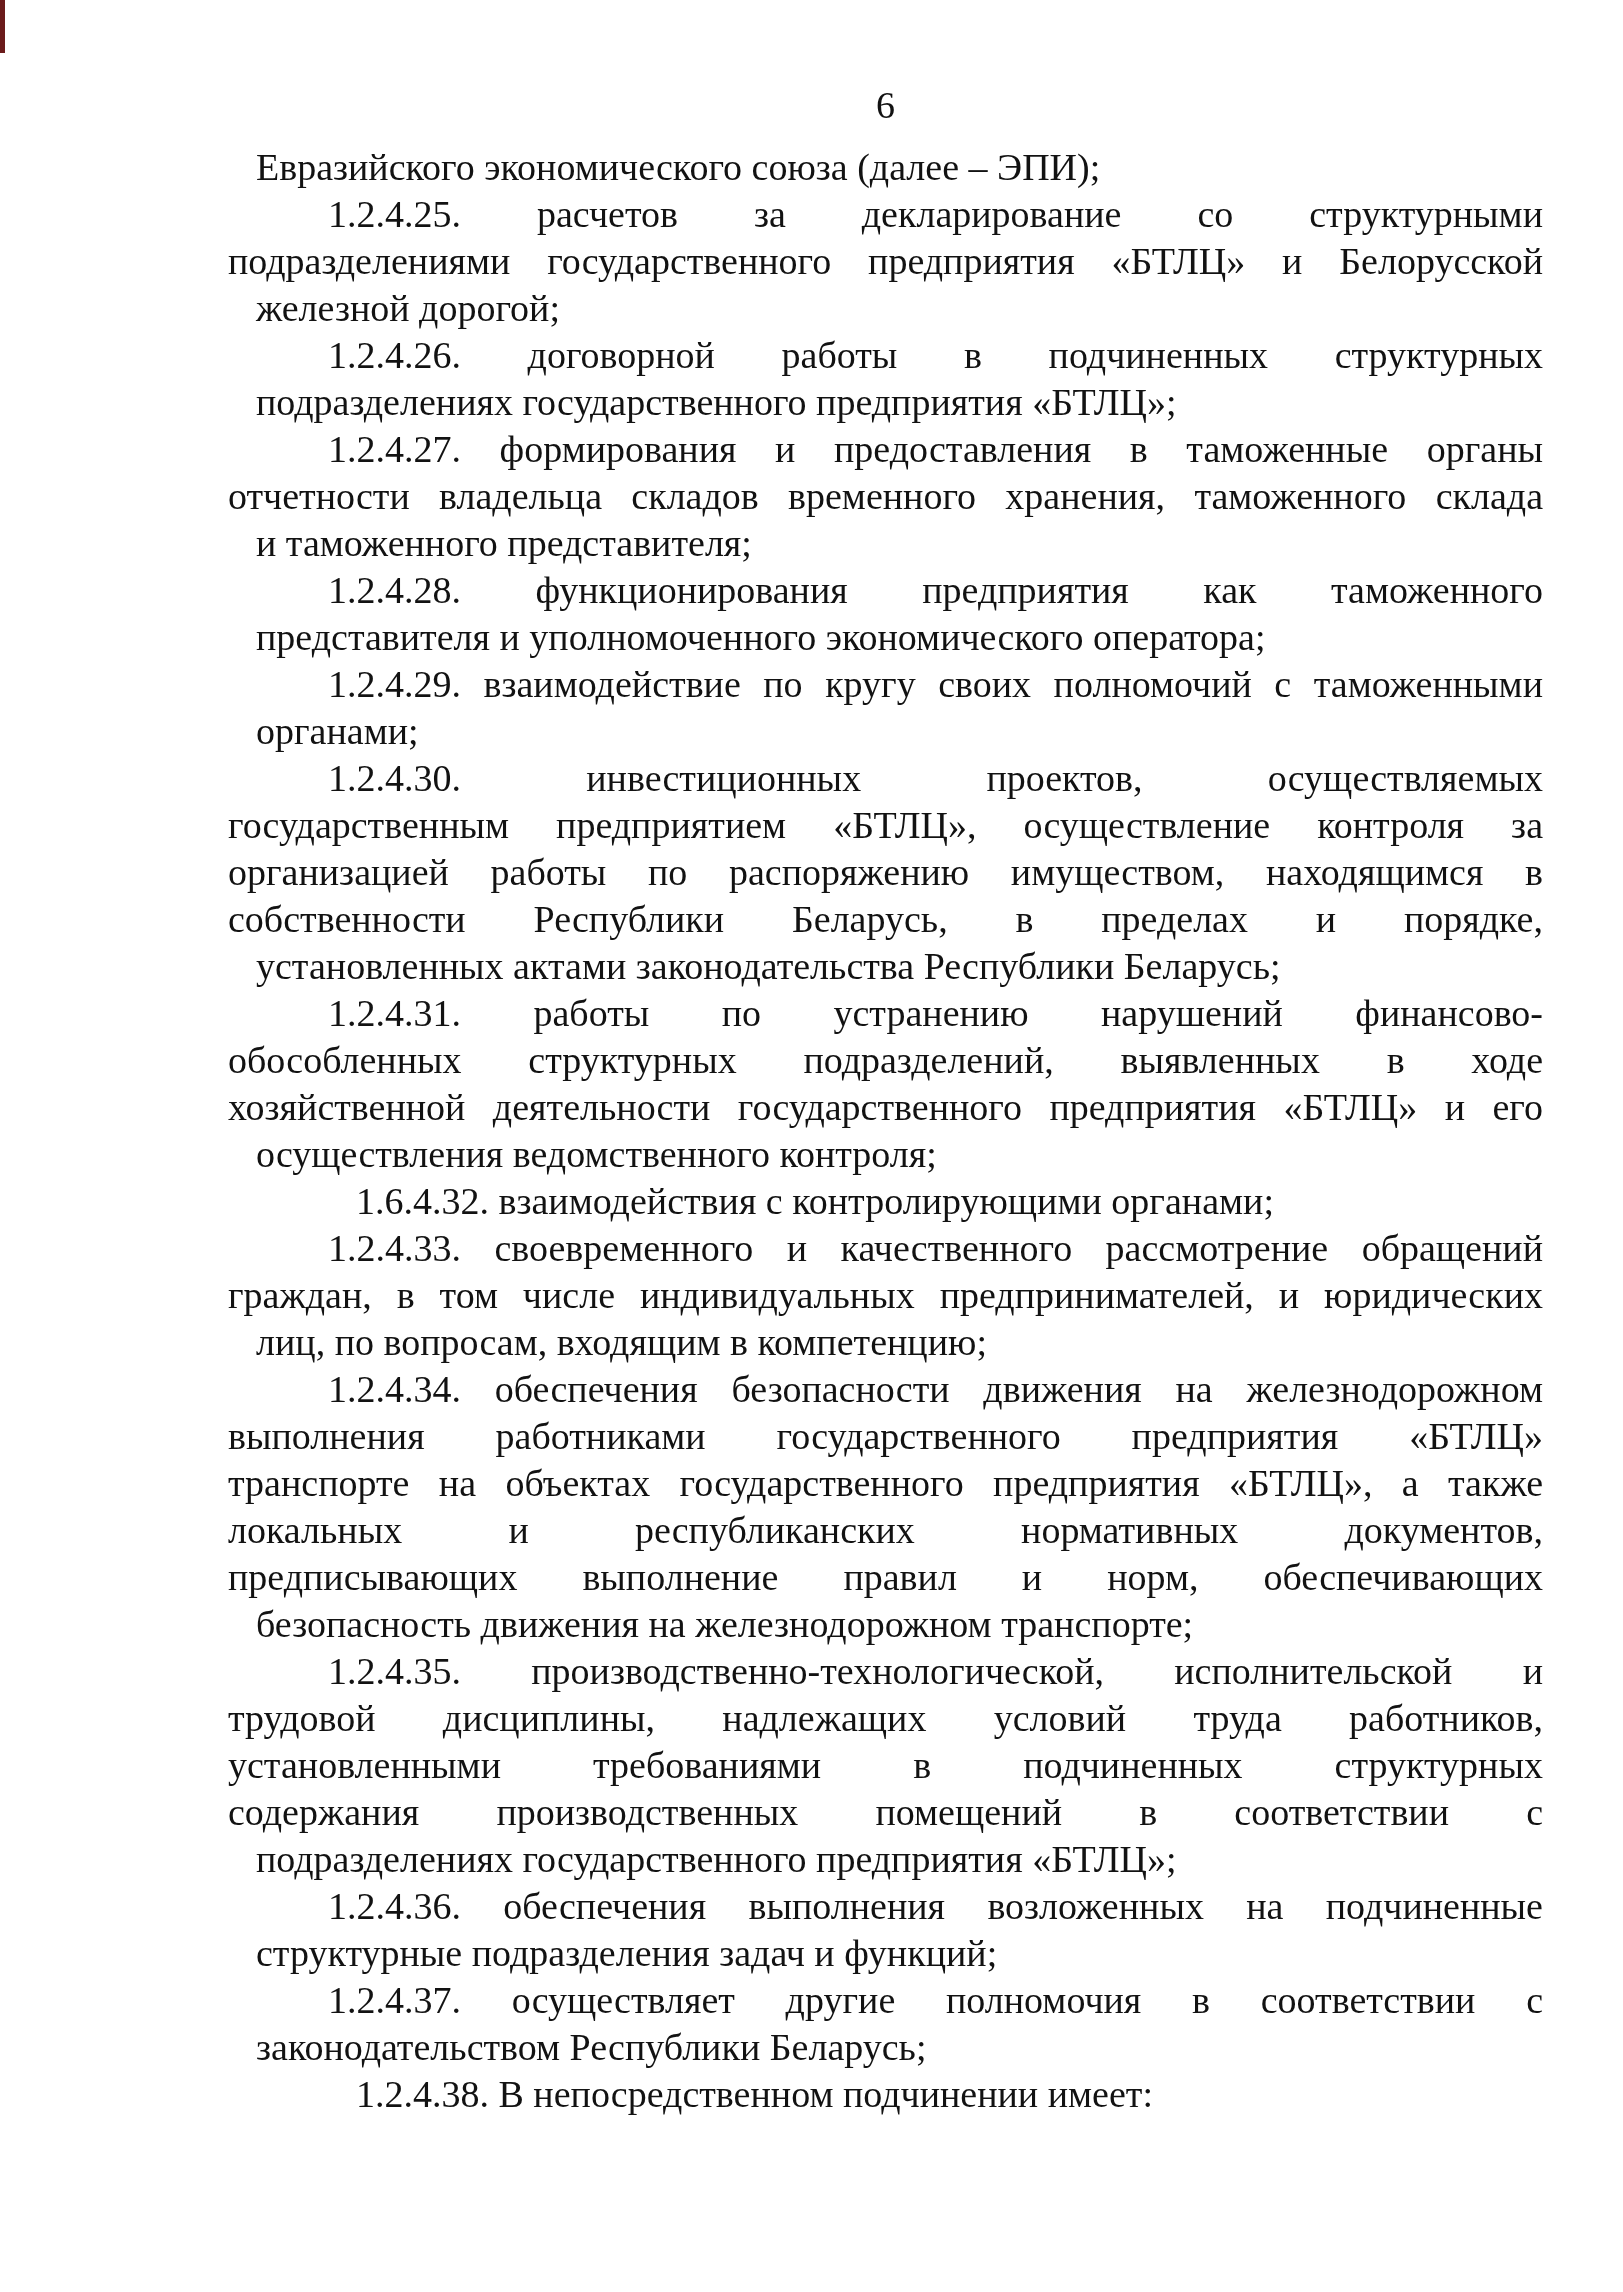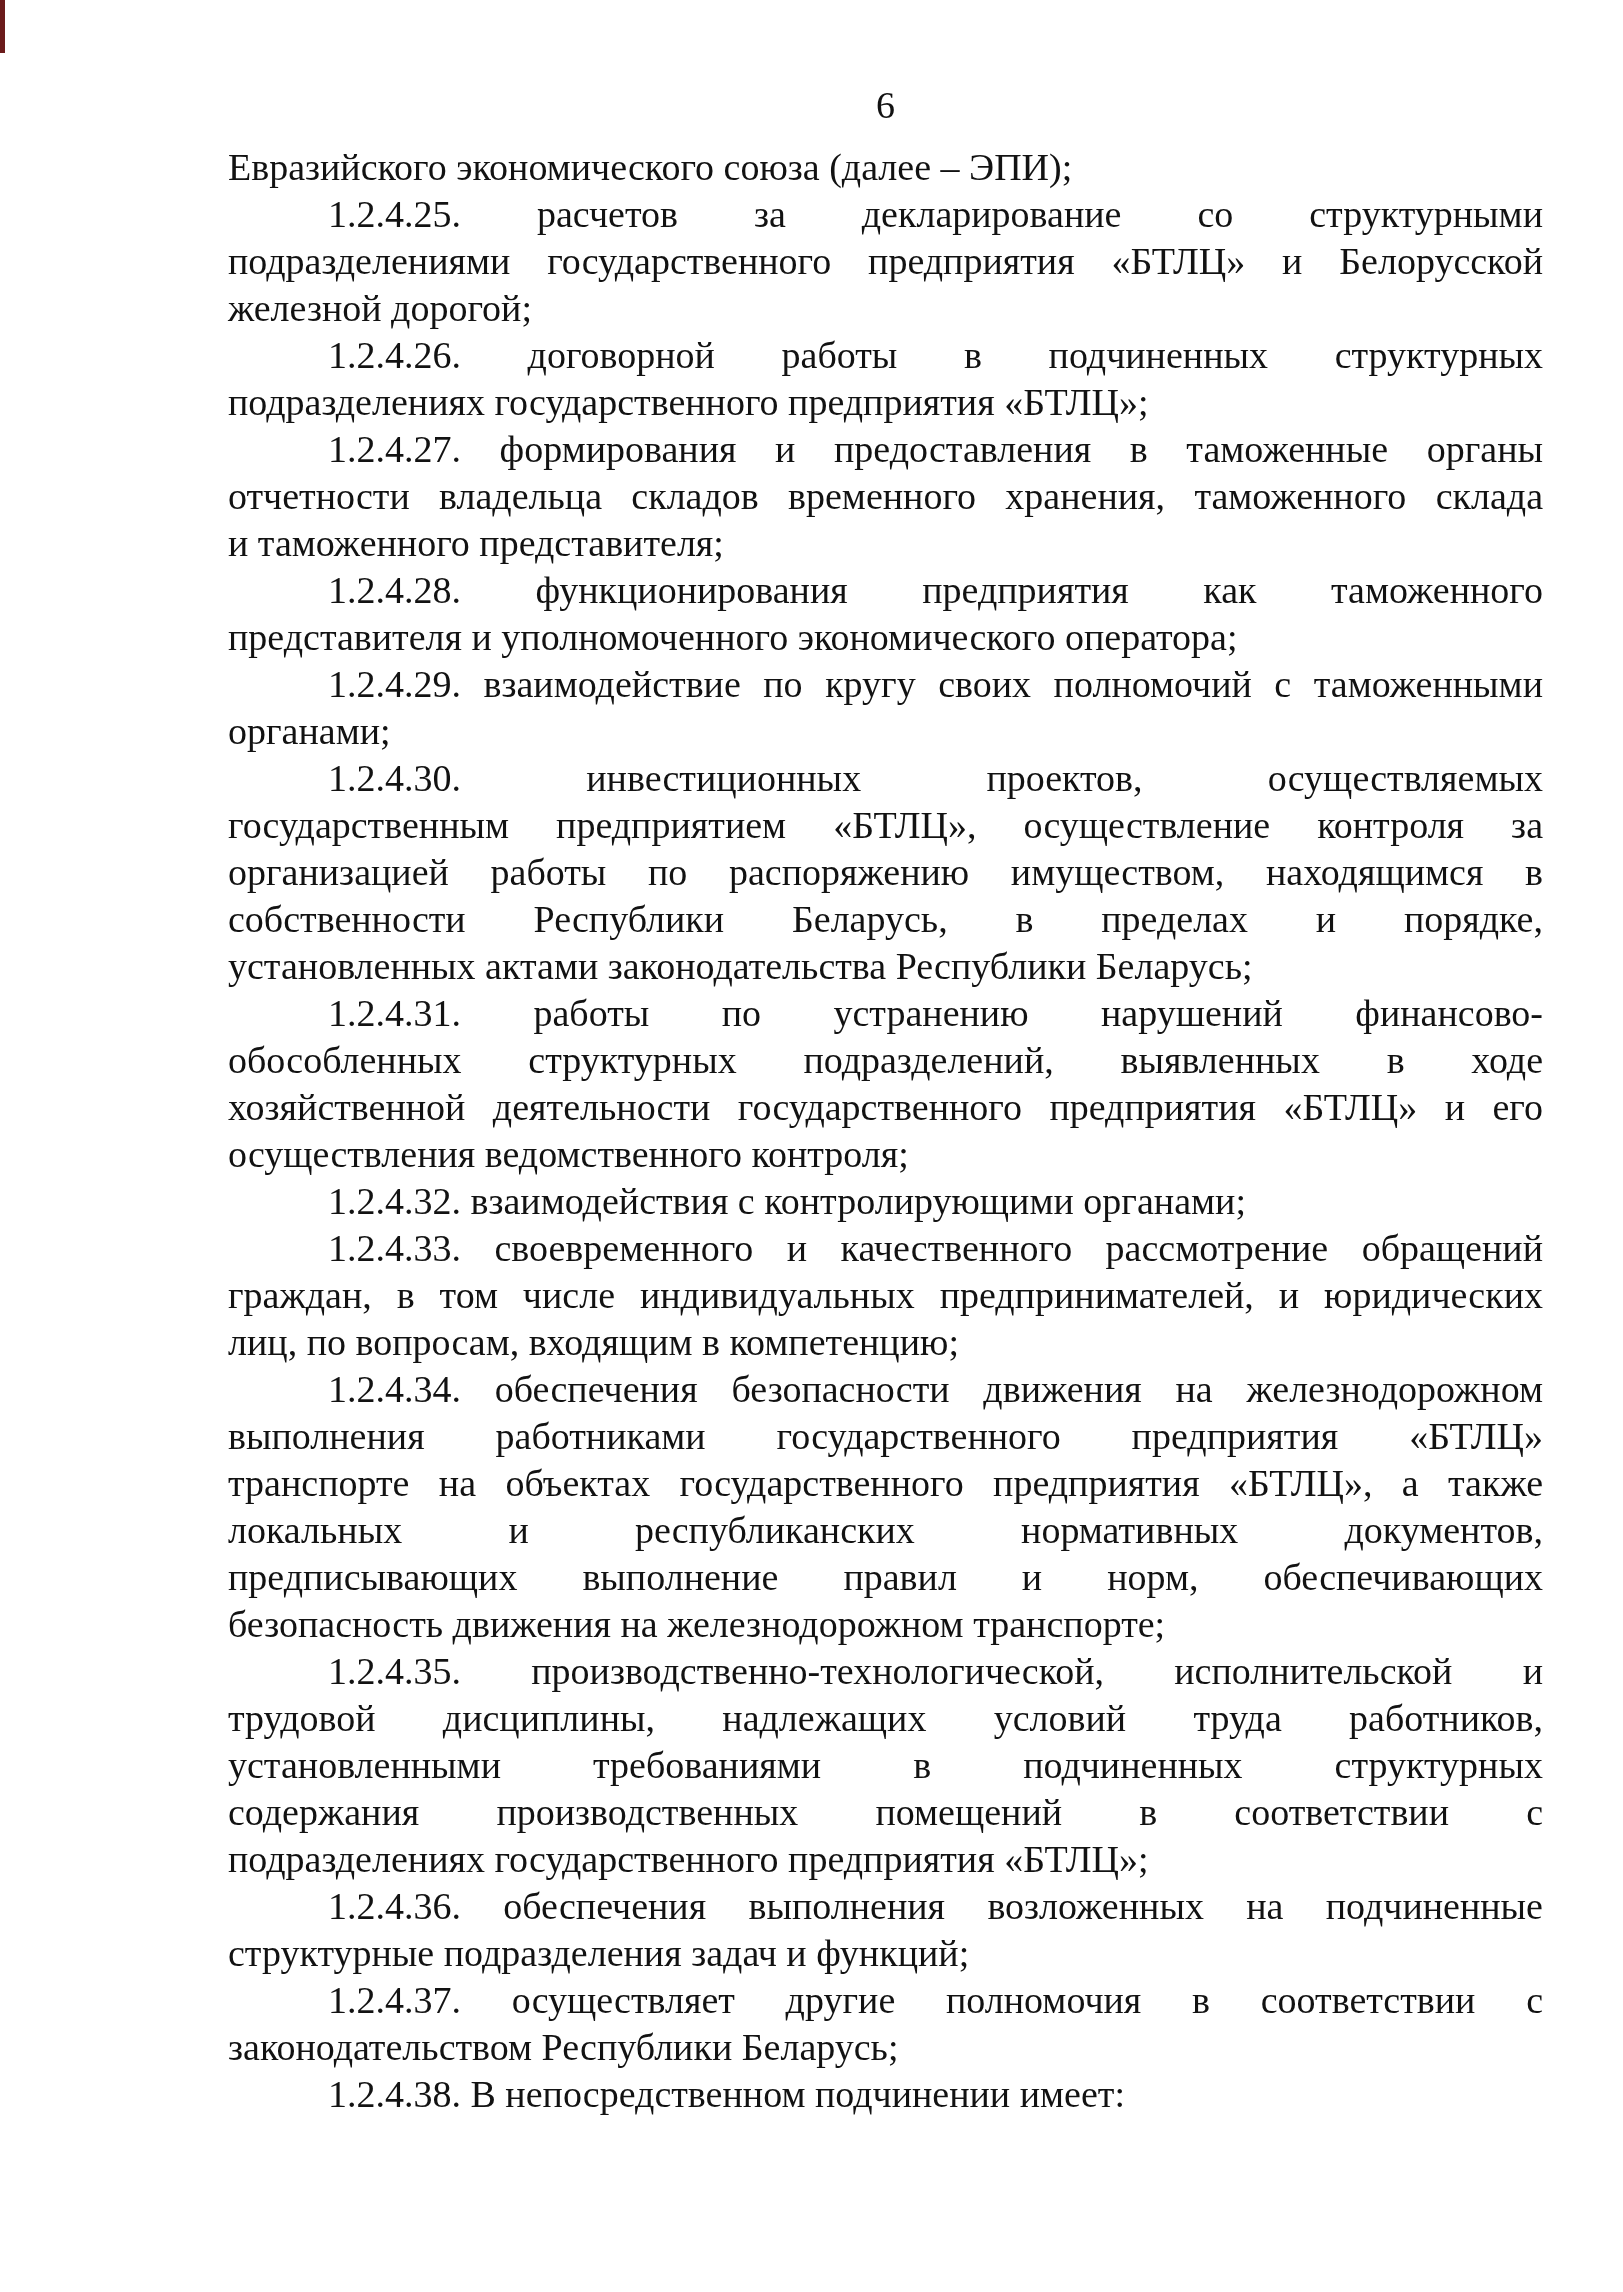--- a/index.html
+++ b/index.html
@@ -20,21 +20,21 @@
     position:absolute;top:82px;left:228px;width:1315px;
     font-size:38px;line-height:47px;
     text-align:center;
   }
   .content{
     position:absolute;top:144px;left:228px;width:1315px;
     font-size:38px;line-height:47px;
   }
   .ln{text-align:justify;}
   .jl{text-align-last:justify;}
-  .last{text-align-last:left;}
+  .last{text-align-last:left;margin-left:28px;}
   .ind{text-indent:100px;}
 </style>
 </head>
 <body>
 
 <div class="page">
   <div class="corner-mark"></div>
   <div class="pageno">6</div>
   <div class="content">
     <div class="ln last">Евразийского экономического союза (далее – ЭПИ);</div>
@@ -52,21 +52,21 @@
     <div class="ln last">органами;</div>
     <div class="ln jl ind">1.2.4.30. инвестиционных проектов, осуществляемых</div>
     <div class="ln jl">государственным предприятием «БТЛЦ», осуществление контроля за</div>
     <div class="ln jl">организацией работы по распоряжению имуществом, находящимся в</div>
     <div class="ln jl">собственности Республики Беларусь, в пределах и порядке,</div>
     <div class="ln last">установленных актами законодательства Республики Беларусь;</div>
     <div class="ln jl ind">1.2.4.31. работы по устранению нарушений финансово-</div>
     <div class="ln jl">обособленных структурных подразделений, выявленных в ходе</div>
     <div class="ln jl">хозяйственной деятельности государственного предприятия «БТЛЦ» и его</div>
     <div class="ln last">осуществления ведомственного контроля;</div>
-    <div class="ln last ind">1.2.4.32. взаимодействия с контролирующими органами;</div>
+    <div class="ln last ind">1.6.4.32. взаимодействия с контролирующими органами;</div>
     <div class="ln jl ind">1.2.4.33. своевременного и качественного рассмотрение обращений</div>
     <div class="ln jl">граждан, в том числе индивидуальных предпринимателей, и юридических</div>
     <div class="ln last">лиц, по вопросам, входящим в компетенцию;</div>
     <div class="ln jl ind">1.2.4.34. обеспечения безопасности движения на железнодорожном</div>
     <div class="ln jl">выполнения работниками государственного предприятия «БТЛЦ»</div>
     <div class="ln jl">транспорте на объектах государственного предприятия «БТЛЦ», а также</div>
     <div class="ln jl">локальных и республиканских нормативных документов,</div>
     <div class="ln jl">предписывающих выполнение правил и норм, обеспечивающих</div>
     <div class="ln last">безопасность движения на железнодорожном транспорте;</div>
     <div class="ln jl ind">1.2.4.35. производственно-технологической, исполнительской и</div>

